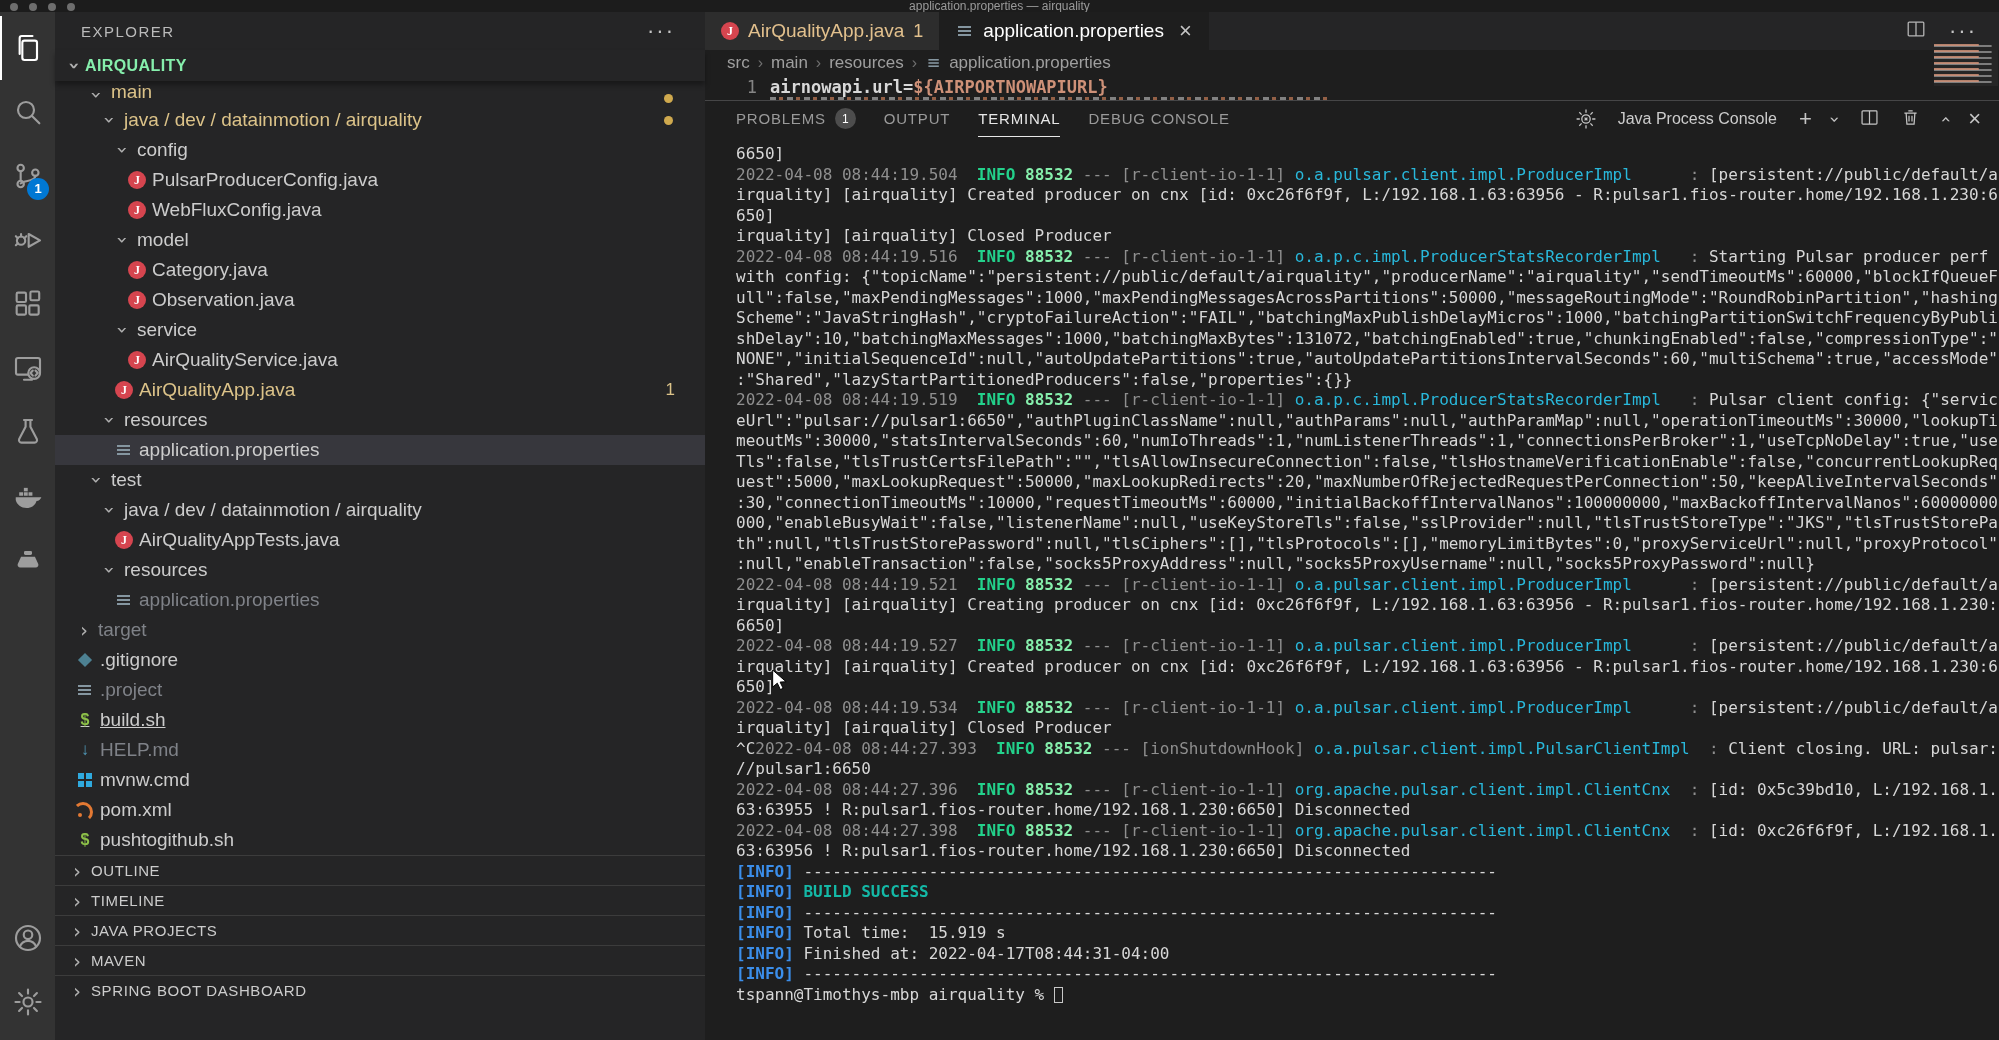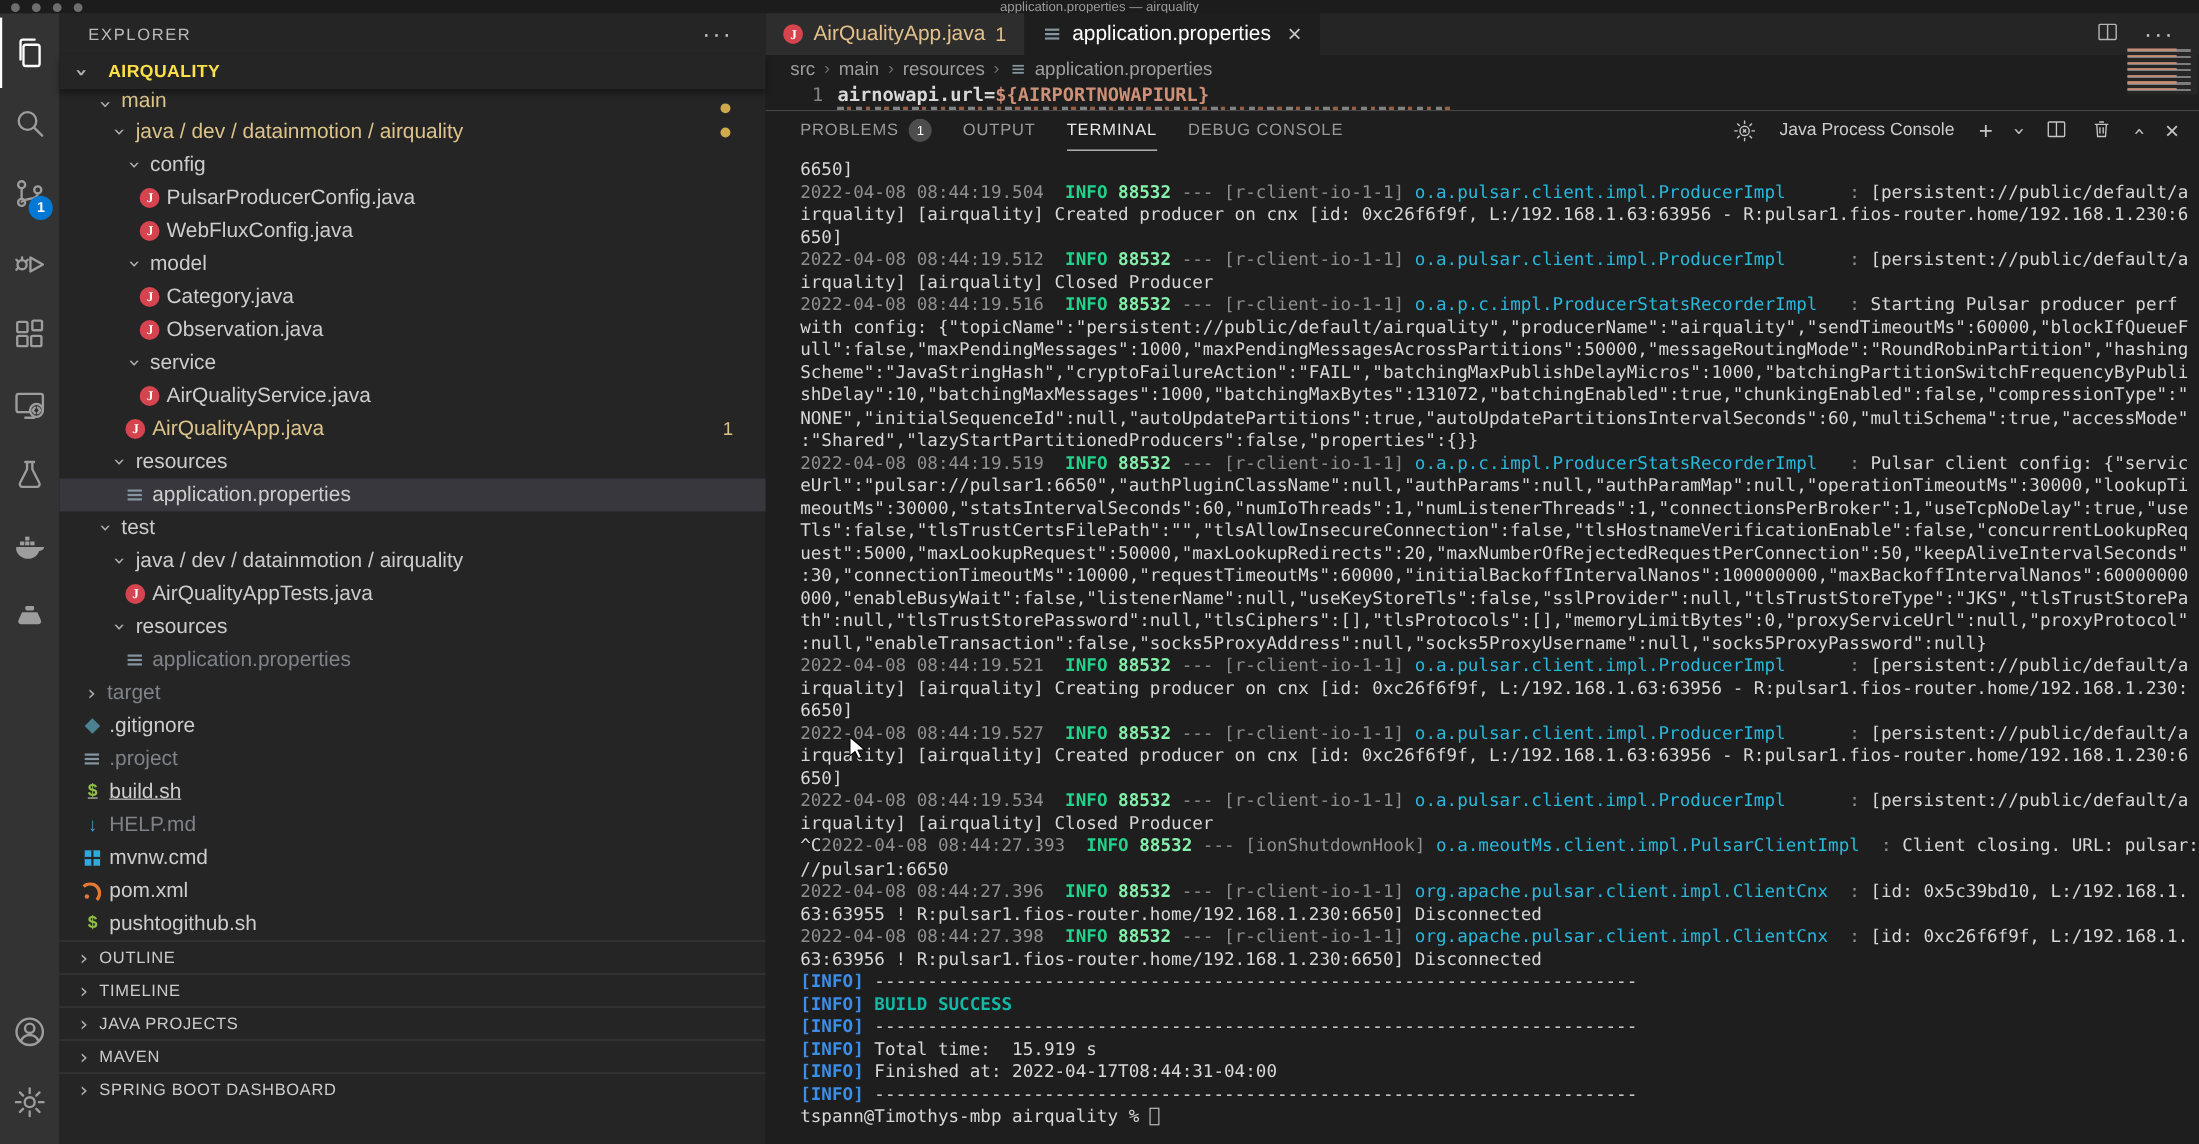--- a/index.html
+++ b/index.html
@@ -26,21 +26,21 @@
               background:#0078d4; color:#fff; font-size:13px; line-height:22px; text-align:center; font-weight:bold;}
   #ab-bottom { padding-bottom:6px; }
   
   .sidebar { width:650px; background:#252526; color:#cccccc; position:relative; }
   .sb-header { height:38px; display:flex; align-items:center; justify-content:space-between;
                padding:0 30px 0 26px; }
   .sb-title { font-size:15px; letter-spacing:1.5px; color:#bbbbbb; }
   .more { color:#c5c5c5; font-size:22px; letter-spacing:2px; line-height:10px; cursor:pointer; }
   .sb-root { height:31px; display:flex; align-items:center; padding-left:12px; position:relative; z-index:3;
              background:#252526; box-shadow:0 4px 5px rgba(0,0,0,.35); font-weight:bold; }
-  .root-label { font-size:16px; letter-spacing:.4px; margin-left:16px; color:#fde047; }
+  .root-label { font-size:16px; letter-spacing:.4px; margin-left:2px; color:#86efac; }
   .chev { display:inline-block; width:16px; color:#b0b0b0; font-size:19px; line-height:16px;
           text-align:center; transform-origin:50% 50%; font-family:"DejaVu Sans", sans-serif; }
   .chev.open { transform:rotate(90deg); }
   #tree { position:relative; z-index:1; }
   .trow { height:30px; display:flex; align-items:center; font-size:19px; color:#cccccc; cursor:pointer; }
   .trow.clip { height:24px; overflow:hidden; align-items:flex-end; padding-bottom:2px; }
   .trow.sel { background:#37373d; }
   .trow .lbl { margin-left:6px; white-space:nowrap; }
   .trow .lbl.mod { color:#dcc389; }
   .trow .lbl.dim { color:#7f8288; }
@@ -438,21 +438,20 @@
           </span>
           <span class="pchev up">›</span>
           <span class="pa">×</span>
         </div>
       </div>
       <div class="terminal" id="terminal">
           <div class="tr"><span class="tw">6650]</span></div>
           <div class="tr"><span class="td">2022-04-08 08:44:19.504  </span><span class="tg">INFO</span><span class="td"> </span><span class="tm">88532</span><span class="td"> --- [r-client-io-1-1] </span><span class="tc">o.a.pulsar.client.impl.ProducerImpl</span><span class="td">      : </span><span class="tw">[persistent://public/default/a</span></div>
           <div class="tr"><span class="tw">irquality] [airquality] Created producer on cnx [id: 0xc26f6f9f, L:/192.168.1.63:63956 - R:pulsar1.fios-router.home/192.168.1.230:6</span></div>
           <div class="tr"><span class="tw">650]</span></div>
-          <div class="tr"><span class="td">2022-04-08 08:44:19.512  </span><span class="tg">INFO</span><span class="td"> </span><span class="tm">88532</span><span class="td"> --- [r-client-io-1-1] </span><span class="tc">o.a.pulsar.client.impl.ProducerImpl</span><span class="td">      : </span><span class="tw">[persistent://public/default/a</span></div>
           <div class="tr"><span class="tw">irquality] [airquality] Closed Producer</span></div>
           <div class="tr"><span class="td">2022-04-08 08:44:19.516  </span><span class="tg">INFO</span><span class="td"> </span><span class="tm">88532</span><span class="td"> --- [r-client-io-1-1] </span><span class="tc">o.a.p.c.impl.ProducerStatsRecorderImpl</span><span class="td">   : </span><span class="tw">Starting Pulsar producer perf</span></div>
           <div class="tr"><span class="tw">with config: {"topicName":"persistent://public/default/airquality","producerName":"airquality","sendTimeoutMs":60000,"blockIfQueueF</span></div>
           <div class="tr"><span class="tw">ull":false,"maxPendingMessages":1000,"maxPendingMessagesAcrossPartitions":50000,"messageRoutingMode":"RoundRobinPartition","hashing</span></div>
           <div class="tr"><span class="tw">Scheme":"JavaStringHash","cryptoFailureAction":"FAIL","batchingMaxPublishDelayMicros":1000,"batchingPartitionSwitchFrequencyByPubli</span></div>
           <div class="tr"><span class="tw">shDelay":10,"batchingMaxMessages":1000,"batchingMaxBytes":131072,"batchingEnabled":true,"chunkingEnabled":false,"compressionType":"</span></div>
           <div class="tr"><span class="tw">NONE","initialSequenceId":null,"autoUpdatePartitions":true,"autoUpdatePartitionsIntervalSeconds":60,"multiSchema":true,"accessMode"</span></div>
           <div class="tr"><span class="tw">:"Shared","lazyStartPartitionedProducers":false,"properties":{}}</span></div>
           <div class="tr"><span class="td">2022-04-08 08:44:19.519  </span><span class="tg">INFO</span><span class="td"> </span><span class="tm">88532</span><span class="td"> --- [r-client-io-1-1] </span><span class="tc">o.a.p.c.impl.ProducerStatsRecorderImpl</span><span class="td">   : </span><span class="tw">Pulsar client config: {"servic</span></div>
           <div class="tr"><span class="tw">eUrl":"pulsar://pulsar1:6650","authPluginClassName":null,"authParams":null,"authParamMap":null,"operationTimeoutMs":30000,"lookupTi</span></div>
@@ -464,21 +463,21 @@
           <div class="tr"><span class="tw">th":null,"tlsTrustStorePassword":null,"tlsCiphers":[],"tlsProtocols":[],"memoryLimitBytes":0,"proxyServiceUrl":null,"proxyProtocol"</span></div>
           <div class="tr"><span class="tw">:null,"enableTransaction":false,"socks5ProxyAddress":null,"socks5ProxyUsername":null,"socks5ProxyPassword":null}</span></div>
           <div class="tr"><span class="td">2022-04-08 08:44:19.521  </span><span class="tg">INFO</span><span class="td"> </span><span class="tm">88532</span><span class="td"> --- [r-client-io-1-1] </span><span class="tc">o.a.pulsar.client.impl.ProducerImpl</span><span class="td">      : </span><span class="tw">[persistent://public/default/a</span></div>
           <div class="tr"><span class="tw">irquality] [airquality] Creating producer on cnx [id: 0xc26f6f9f, L:/192.168.1.63:63956 - R:pulsar1.fios-router.home/192.168.1.230:</span></div>
           <div class="tr"><span class="tw">6650]</span></div>
           <div class="tr"><span class="td">2022-04-08 08:44:19.527  </span><span class="tg">INFO</span><span class="td"> </span><span class="tm">88532</span><span class="td"> --- [r-client-io-1-1] </span><span class="tc">o.a.pulsar.client.impl.ProducerImpl</span><span class="td">      : </span><span class="tw">[persistent://public/default/a</span></div>
           <div class="tr"><span class="tw">irquality] [airquality] Created producer on cnx [id: 0xc26f6f9f, L:/192.168.1.63:63956 - R:pulsar1.fios-router.home/192.168.1.230:6</span></div>
           <div class="tr"><span class="tw">650]</span></div>
           <div class="tr"><span class="td">2022-04-08 08:44:19.534  </span><span class="tg">INFO</span><span class="td"> </span><span class="tm">88532</span><span class="td"> --- [r-client-io-1-1] </span><span class="tc">o.a.pulsar.client.impl.ProducerImpl</span><span class="td">      : </span><span class="tw">[persistent://public/default/a</span></div>
           <div class="tr"><span class="tw">irquality] [airquality] Closed Producer</span></div>
-          <div class="tr"><span class="tw">^C</span><span class="td">2022-04-08 08:44:27.393  </span><span class="tg">INFO</span><span class="td"> </span><span class="tm">88532</span><span class="td"> --- [ionShutdownHook] </span><span class="tc">o.a.meoutMs.client.impl.PulsarClientImpl</span><span class="td">  : </span><span class="tw">Client closing. URL: pulsar:</span></div>
+          <div class="tr"><span class="tw">^C</span><span class="td">2022-04-08 08:44:27.393  </span><span class="tg">INFO</span><span class="td"> </span><span class="tm">88532</span><span class="td"> --- [ionShutdownHook] </span><span class="tc">o.a.pulsar.client.impl.PulsarClientImpl</span><span class="td">  : </span><span class="tw">Client closing. URL: pulsar:</span></div>
           <div class="tr"><span class="tw">//pulsar1:6650</span></div>
           <div class="tr"><span class="td">2022-04-08 08:44:27.396  </span><span class="tg">INFO</span><span class="td"> </span><span class="tm">88532</span><span class="td"> --- [r-client-io-1-1] </span><span class="tc">org.apache.pulsar.client.impl.ClientCnx</span><span class="td">  : </span><span class="tw">[id: 0x5c39bd10, L:/192.168.1.</span></div>
           <div class="tr"><span class="tw">63:63955 ! R:pulsar1.fios-router.home/192.168.1.230:6650] Disconnected</span></div>
           <div class="tr"><span class="td">2022-04-08 08:44:27.398  </span><span class="tg">INFO</span><span class="td"> </span><span class="tm">88532</span><span class="td"> --- [r-client-io-1-1] </span><span class="tc">org.apache.pulsar.client.impl.ClientCnx</span><span class="td">  : </span><span class="tw">[id: 0xc26f6f9f, L:/192.168.1.</span></div>
           <div class="tr"><span class="tw">63:63956 ! R:pulsar1.fios-router.home/192.168.1.230:6650] Disconnected</span></div>
           <div class="tr"><span class="tb">[INFO]</span><span class="tw"> ------------------------------------------------------------------------</span></div>
           <div class="tr"><span class="tb">[INFO]</span><span class="ts"> BUILD SUCCESS</span></div>
           <div class="tr"><span class="tb">[INFO]</span><span class="tw"> ------------------------------------------------------------------------</span></div>
           <div class="tr"><span class="tb">[INFO]</span><span class="tw"> Total time:  15.919 s</span></div>
           <div class="tr"><span class="tb">[INFO]</span><span class="tw"> Finished at: 2022-04-17T08:44:31-04:00</span></div>

